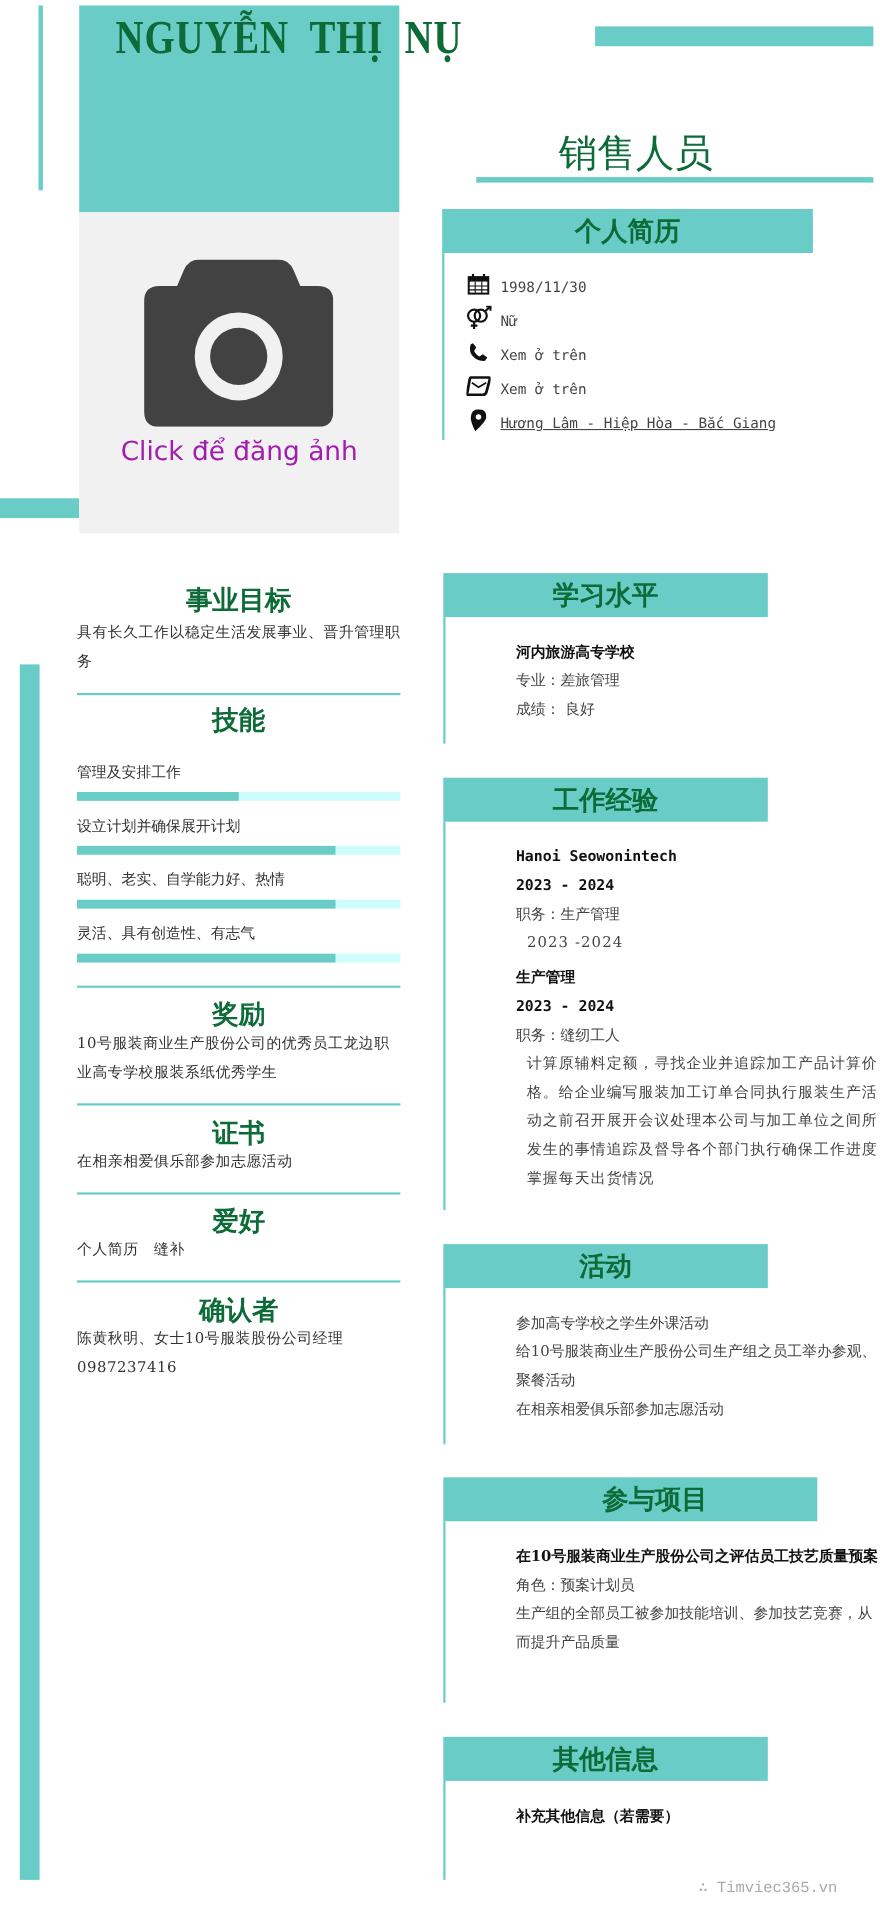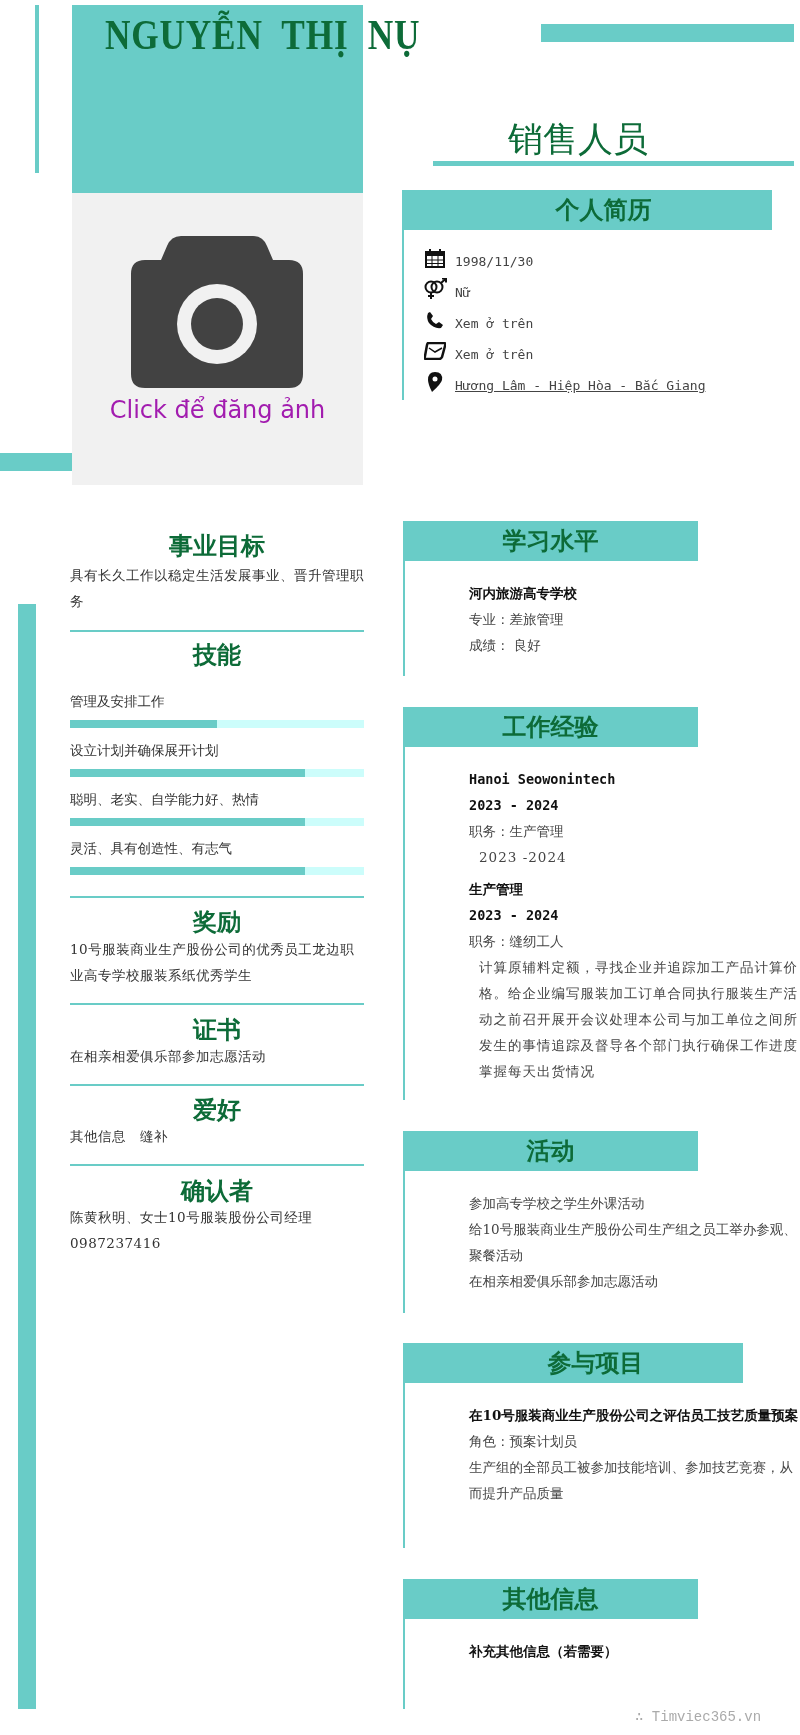--- a/index.html
+++ b/index.html
@@ -58,21 +58,21 @@
     <path d="M50 0 H122 Q132 0 136 10 L142 24 H158 Q172 24 172 38 V138 Q172 152 158 152 H14 Q0 152 0 138 V38 Q0 24 14 24 H30 L36 10 Q40 0 50 0 Z" fill="#424242"></path>
     <circle cx="86" cy="88" r="40" fill="#f1f1f1"></circle>
     <circle cx="86" cy="88" r="26" fill="#424242"></circle>
   </svg>
   <div class="caption">Click để đăng ảnh</div>
 </div>
 
 <div class="abs name">NGUYỄN  THỊ  NỤ</div>
 <div class="abs jobtitle">销售人员</div>
 
-<div class="abs teal rhead" style="left:402px;top:190px;width:337px;padding-left:33px;">个人简历</div>
+<div class="abs teal rhead" style="left:402px;top:190px;width:337px;">个人简历</div>
 <div class="abs vline" style="left:402px;top:226px;height:174px;"></div>
 
 <div class="abs info-row" style="top:245px;">
   <span class="ic">
     <svg width="20" height="20" viewBox="0 0 20 20">
         <rect x="1" y="4" width="18" height="15" fill="none" stroke="#111" stroke-width="2"></rect>
         <rect x="1" y="4" width="18" height="4" fill="#111"></rect>
         <line x1="5" y1="1" x2="5" y2="6" stroke="#111" stroke-width="2"></line>
         <line x1="15" y1="1" x2="15" y2="6" stroke="#111" stroke-width="2"></line>
         <line x1="1" y1="12" x2="19" y2="12" stroke="#111"></line>
@@ -148,21 +148,21 @@
 
 <div class="abs lhead" style="top:906px;">奖励</div>
 <div class="abs ltext" style="top:936px;width:296px;">10号服装商业生产股份公司的优秀员工龙边职业高专学校服装系纸优秀学生</div>
 <div class="abs hr" style="top:1003px;"></div>
 
 <div class="abs lhead" style="top:1014px;">证书</div>
 <div class="abs ltext" style="top:1043px;">在相亲相爱俱乐部参加志愿活动</div>
 <div class="abs hr" style="top:1084px;"></div>
 
 <div class="abs lhead" style="top:1094px;">爱好</div>
-<div class="abs ltext" style="top:1123px;">其他信息　缝补</div>
+<div class="abs ltext" style="top:1123px;">个人简历　缝补</div>
 <div class="abs hr" style="top:1164px;"></div>
 
 <div class="abs lhead" style="top:1175px;">确认者</div>
 <div class="abs ltext" style="top:1204px;width:296px;">陈黄秋明、女士10号服装股份公司经理0987237416</div>
 
 <div class="abs teal rhead" style="left:403px;top:521px;">学习水平</div>
 <div class="abs vline" style="left:403px;top:561px;height:115px;"></div>
 <div class="abs rtext" style="top:580px;">
   <div class="b">河内旅游高专学校</div>
   <div>专业：差旅管理</div>

